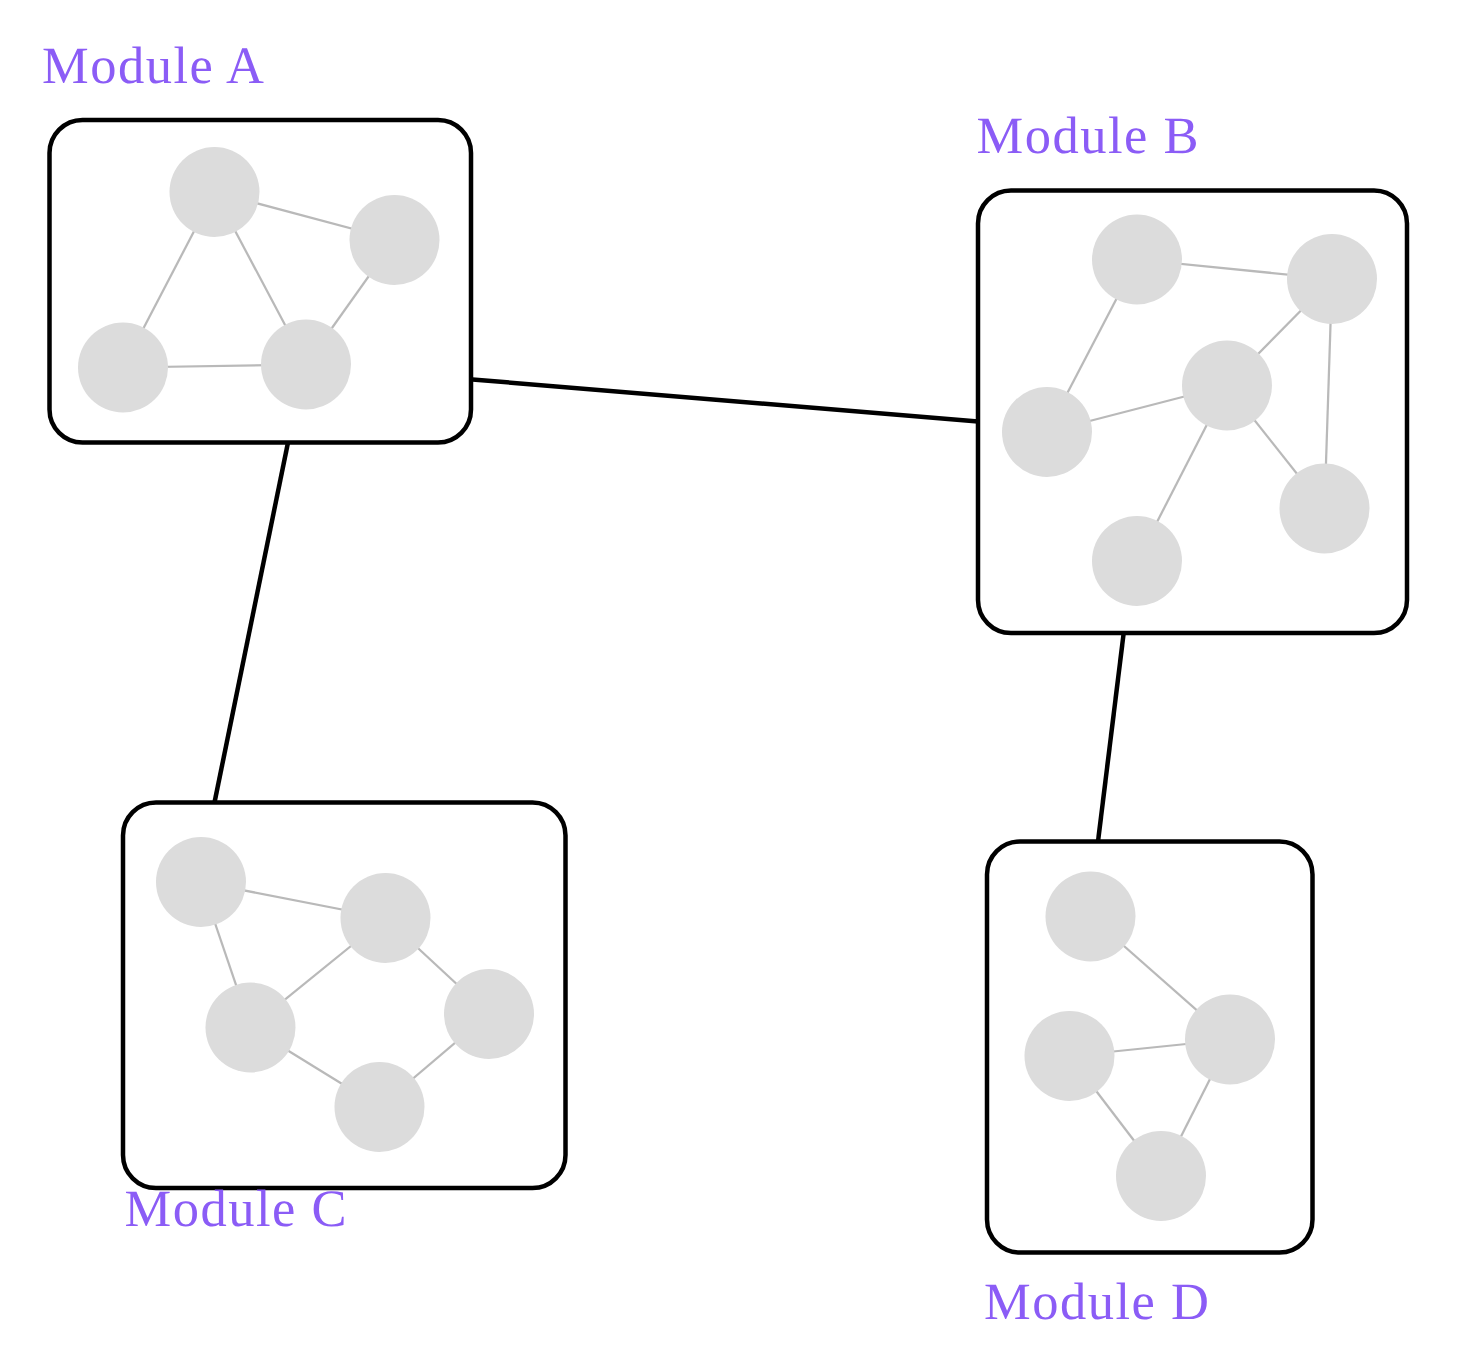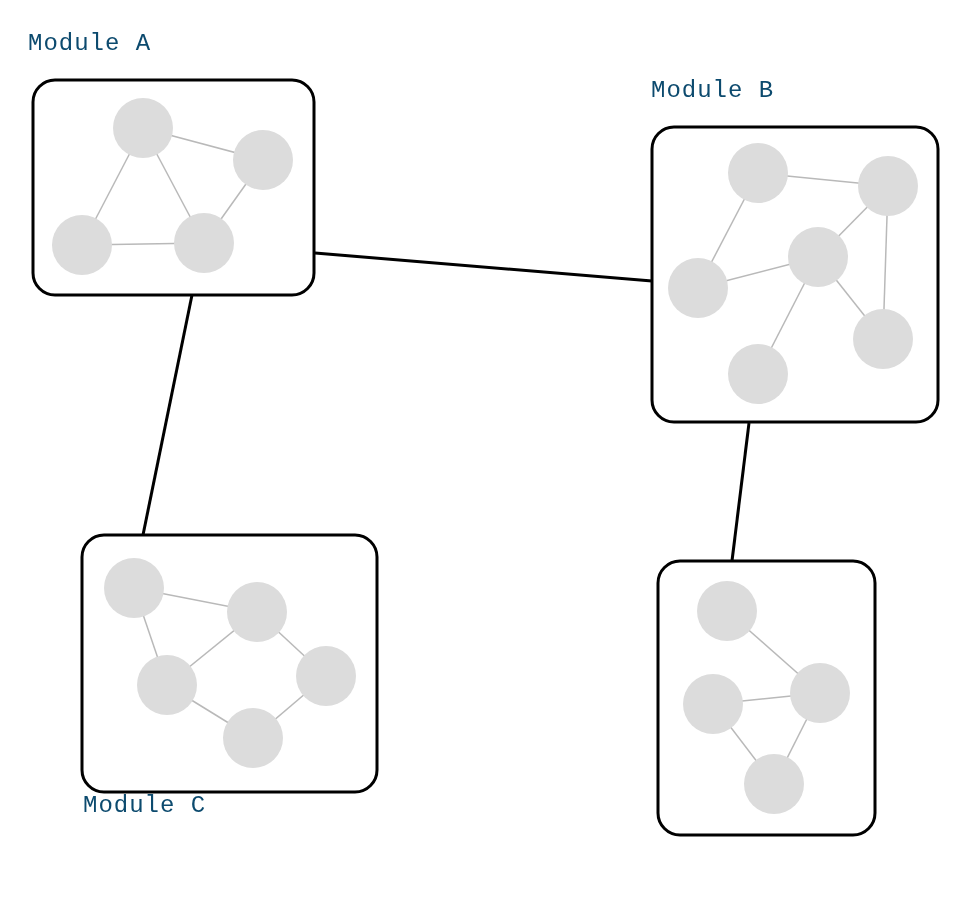--- a/index.html
+++ b/index.html
@@ -15,25 +15,25 @@
     overflow: hidden;
     font-family: "DejaVu Sans Mono", "Liberation Mono", monospace;
   }
   .canvas svg {
     position: absolute;
     left: 0;
     top: 0;
   }
   .module-label {
     position: absolute;
-    font-family: Liberation Mono, monospace;
-    font-size: 24px;
+    font-family: Liberation Serif, serif;
+    font-size: 35px;
     line-height: 28px;
     letter-spacing: 1px;
-    color: #0c4a6e;
+    color: #8b5cf6;
     white-space: nowrap;
   }
   .label-a { left: 28px;  top: 30px;  }
   .label-b { left: 651px; top: 77px;  }
   .label-c { left: 83px;  top: 792px; }
   .label-d { left: 656px; top: 854px; }
 </style>
 </head>
 <body>
 
@@ -85,13 +85,14 @@
       <line x1="820" y1="693" x2="774" y2="784" stroke="#b9b9b9" stroke-width="1.5"></line>
       <circle cx="727" cy="611" r="30" fill="#dcdcdc"></circle>
       <circle cx="713" cy="704" r="30" fill="#dcdcdc"></circle>
       <circle cx="820" cy="693" r="30" fill="#dcdcdc"></circle>
       <circle cx="774" cy="784" r="30" fill="#dcdcdc"></circle>
     </svg>
 
   <div class="module-label label-a">Module A</div>
   <div class="module-label label-b">Module B</div>
   <div class="module-label label-c">Module C</div>
+  <div class="module-label label-d">Module D</div>
 </div>
 
 </body></html>

